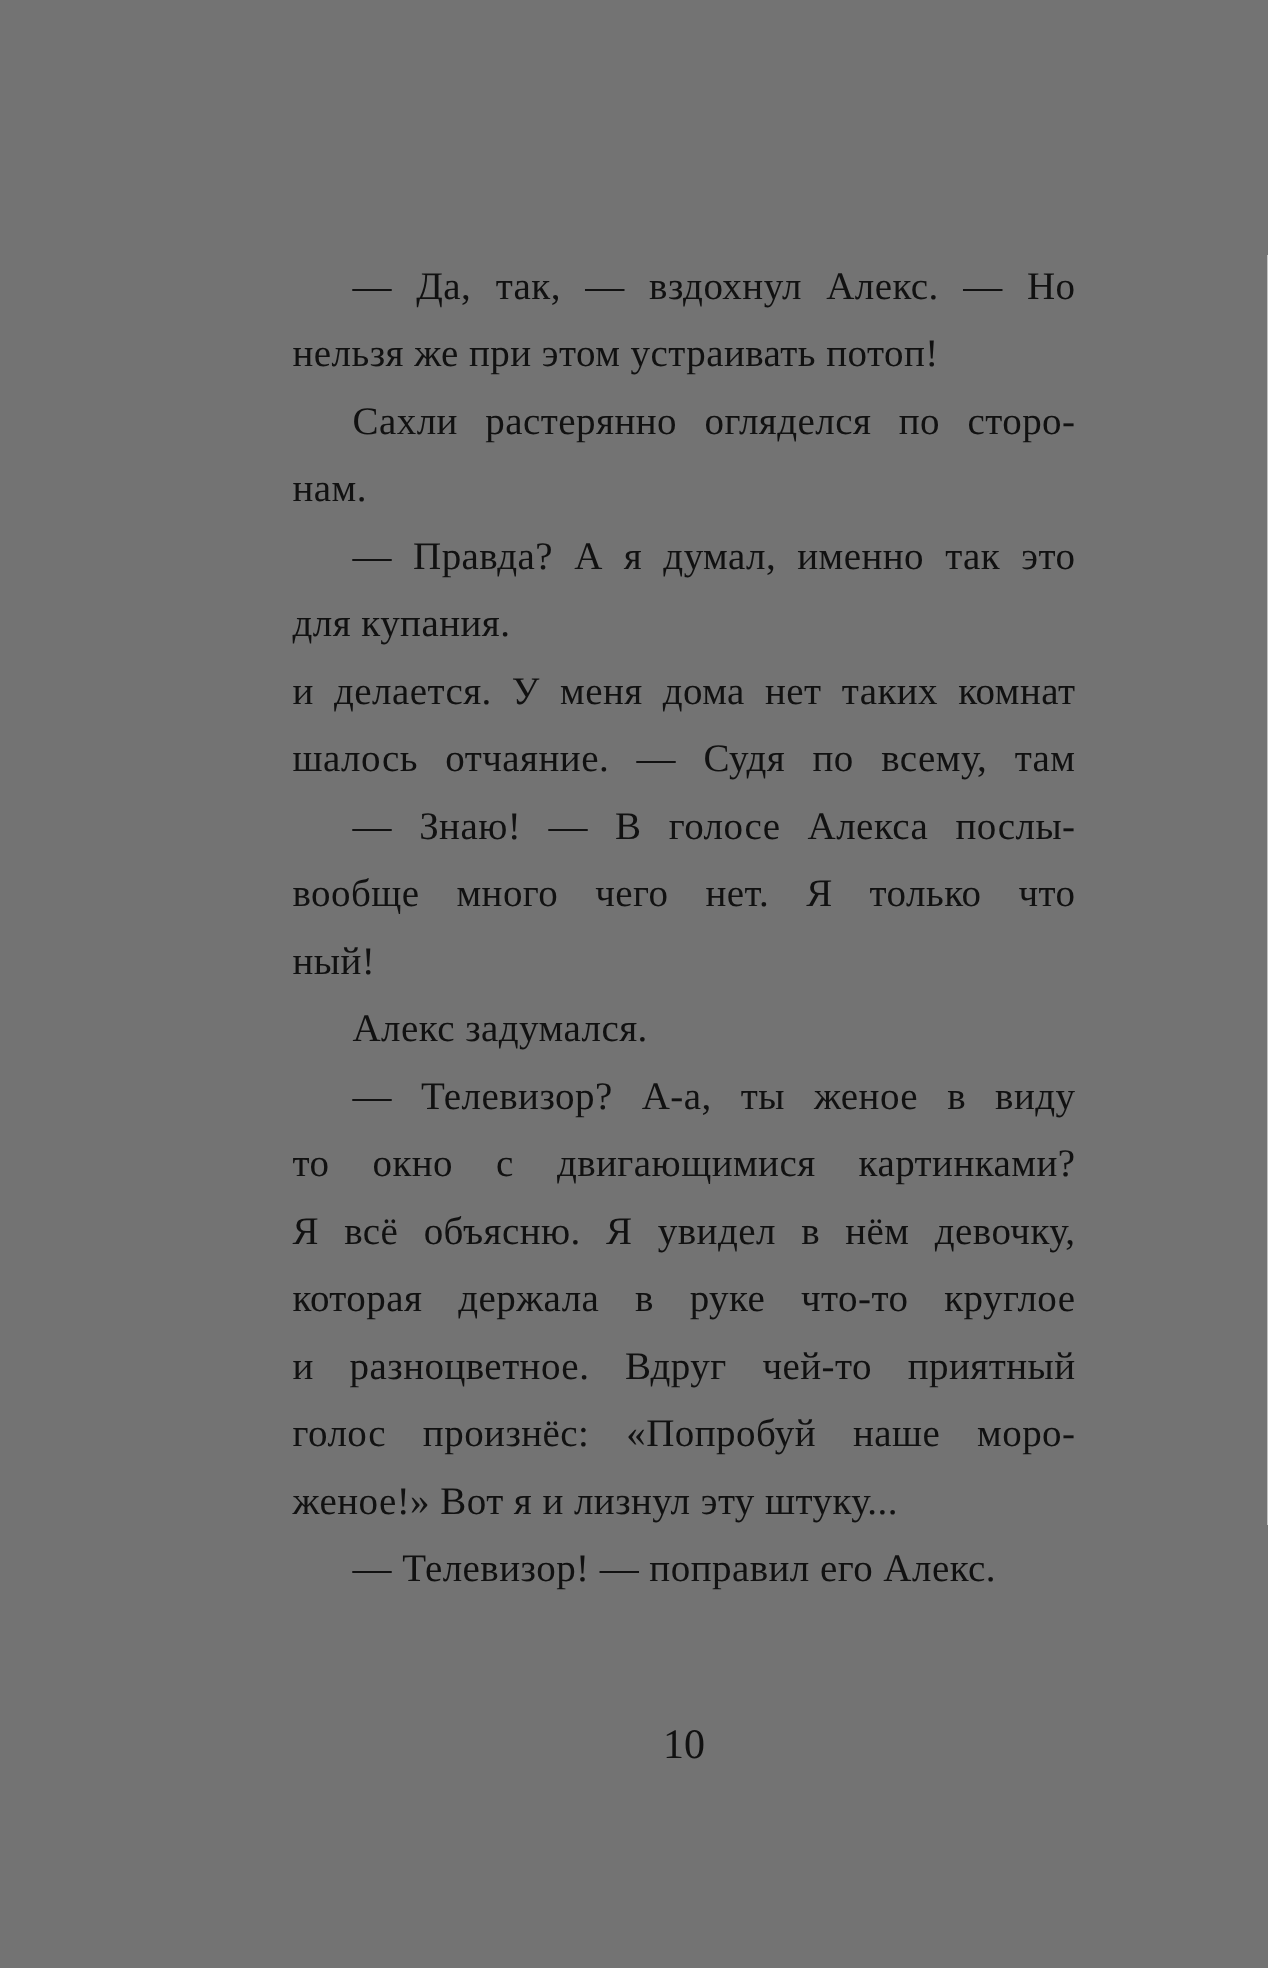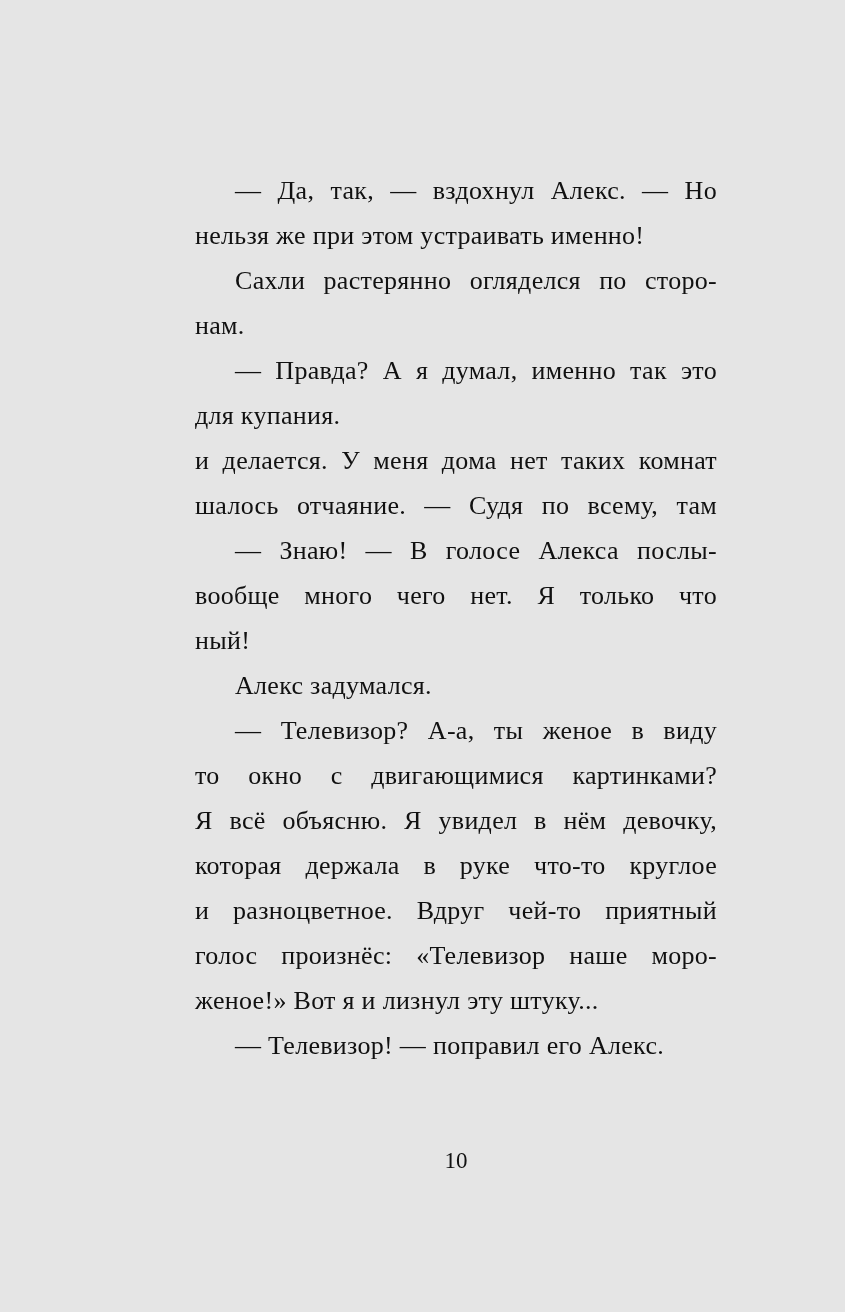--- a/index.html
+++ b/index.html
@@ -4,21 +4,21 @@
 <style>
   html, body {
     margin: 0;
     padding: 0;
     background: #ffffff;
   }
   .page {
     position: relative;
     width: 845px;
     height: 1312px;
-    background: #e5e5e5;
+    background: #737373;
     color: #111111;
     font-family: "Liberation Serif", "DejaVu Serif", serif;
     overflow: hidden;
   }
   .text-block {
     position: absolute;
     left: 195px;
     top: 168px;
     width: 522px;
     font-size: 26px;
@@ -38,33 +38,33 @@
   }
   .line.first {
     text-indent: 40px;
   }
   .page-number {
     position: absolute;
     left: 195px;
     width: 522px;
     top: 1148px;
     text-align: center;
-    font-size: 23px;
+    font-size: 28px;
     color: #111111;
     font-family: "Liberation Serif", "DejaVu Serif", serif;
   }
 </style>
 </head>
 <body>
 
 <div class="page">
   <div class="text-block">
       <div class="paragraph">
         <div class="line first just">— Да, так, — вздохнул Алекс. — Но</div>
-        <div class="line">нельзя же при этом устраивать именно!</div>
+        <div class="line">нельзя же при этом устраивать потоп!</div>
       </div>
       <div class="paragraph">
         <div class="line first just">Сахли растерянно огляделся по сторо-</div>
         <div class="line">нам.</div>
       </div>
       <div class="paragraph">
         <div class="line first just">— Правда? А я думал, именно так это</div>
         <div class="line">для купания.</div>
         <div class="line just">и делается. У меня дома нет таких комнат</div>
       </div>
@@ -76,21 +76,21 @@
       </div>
       <div class="paragraph">
         <div class="line first">Алекс задумался.</div>
       </div>
       <div class="paragraph">
         <div class="line first just">— Телевизор? А-а, ты женое в виду</div>
         <div class="line just">то окно с двигающимися картинками?</div>
         <div class="line just">Я всё объясню. Я увидел в нём девочку,</div>
         <div class="line just">которая держала в руке что-то круглое</div>
         <div class="line just">и разноцветное. Вдруг чей-то приятный</div>
-        <div class="line just">голос произнёс: «Телевизор наше моро-</div>
+        <div class="line just">голос произнёс: «Попробуй наше моро-</div>
         <div class="line">женое!» Вот я и лизнул эту штуку...</div>
       </div>
       <div class="paragraph">
         <div class="line first">— Телевизор! — поправил его Алекс.</div>
       </div>
     </div>
   <div class="page-number">10</div>
 </div>
 
 </body></html>

